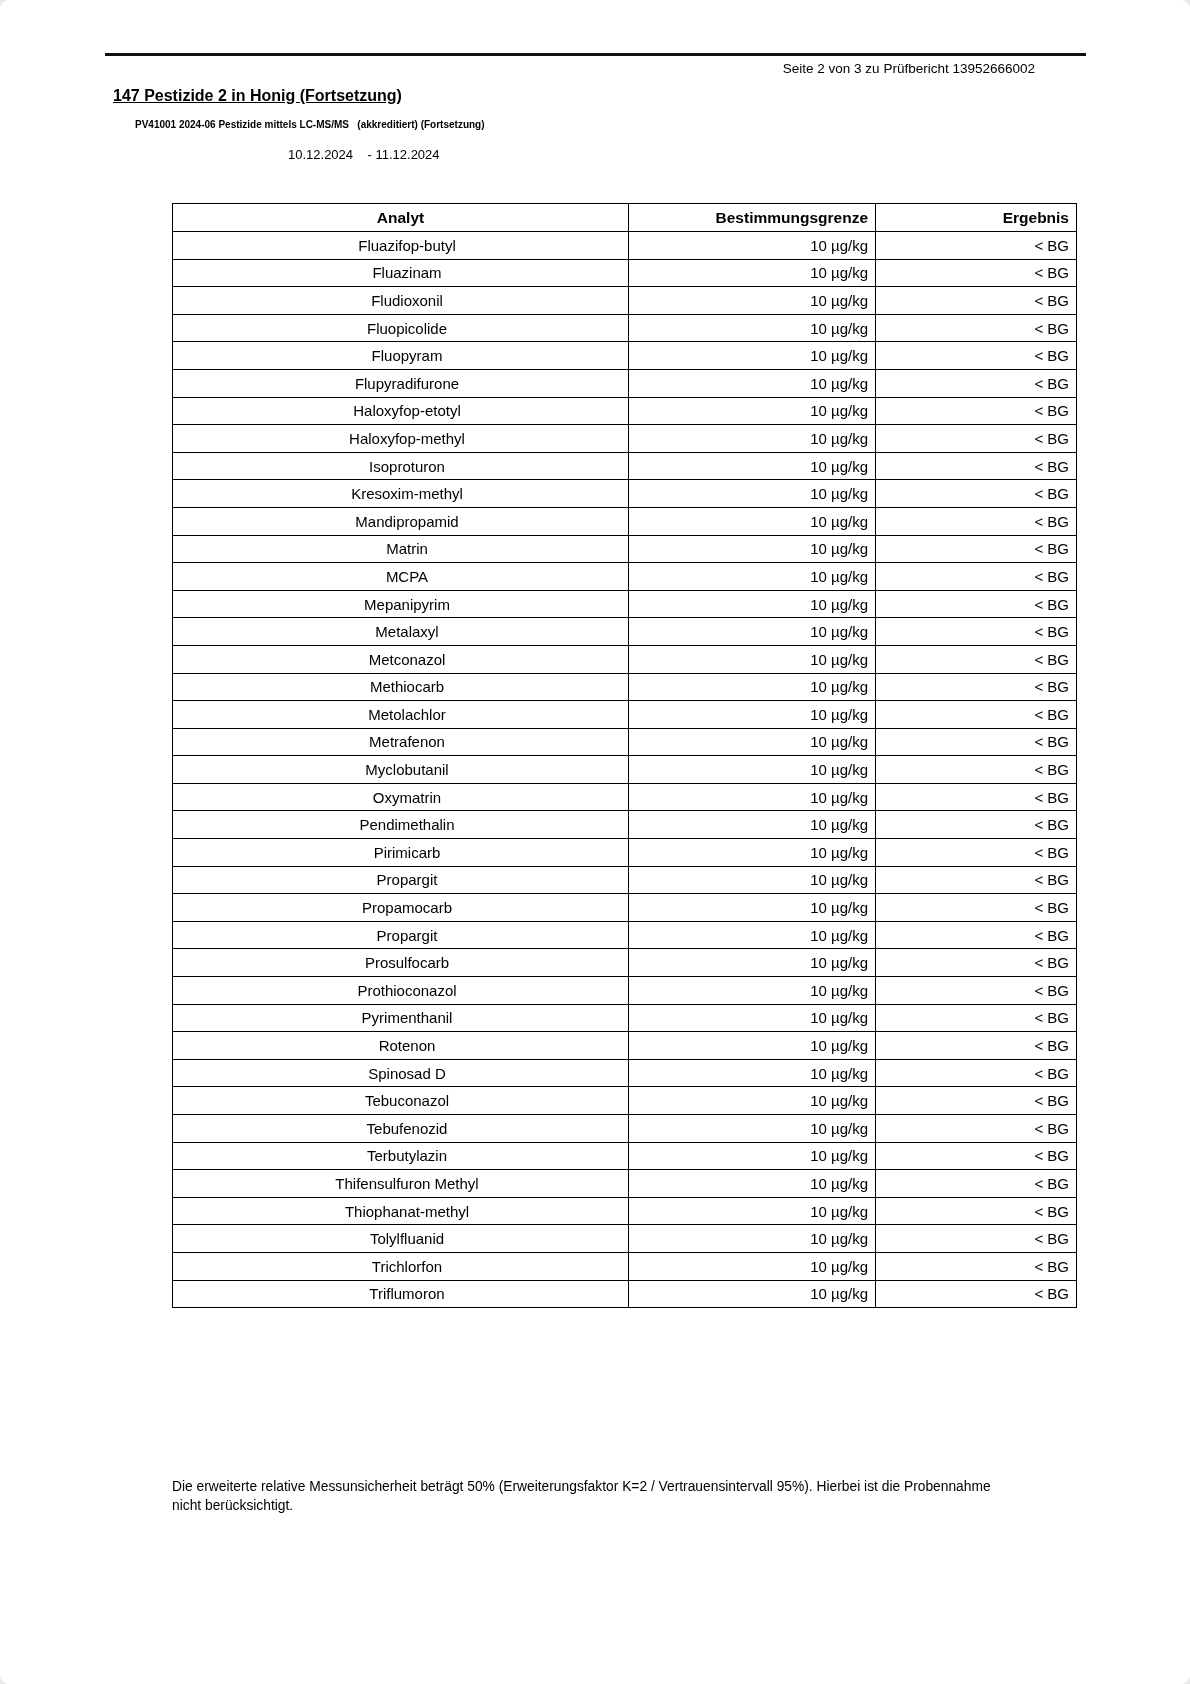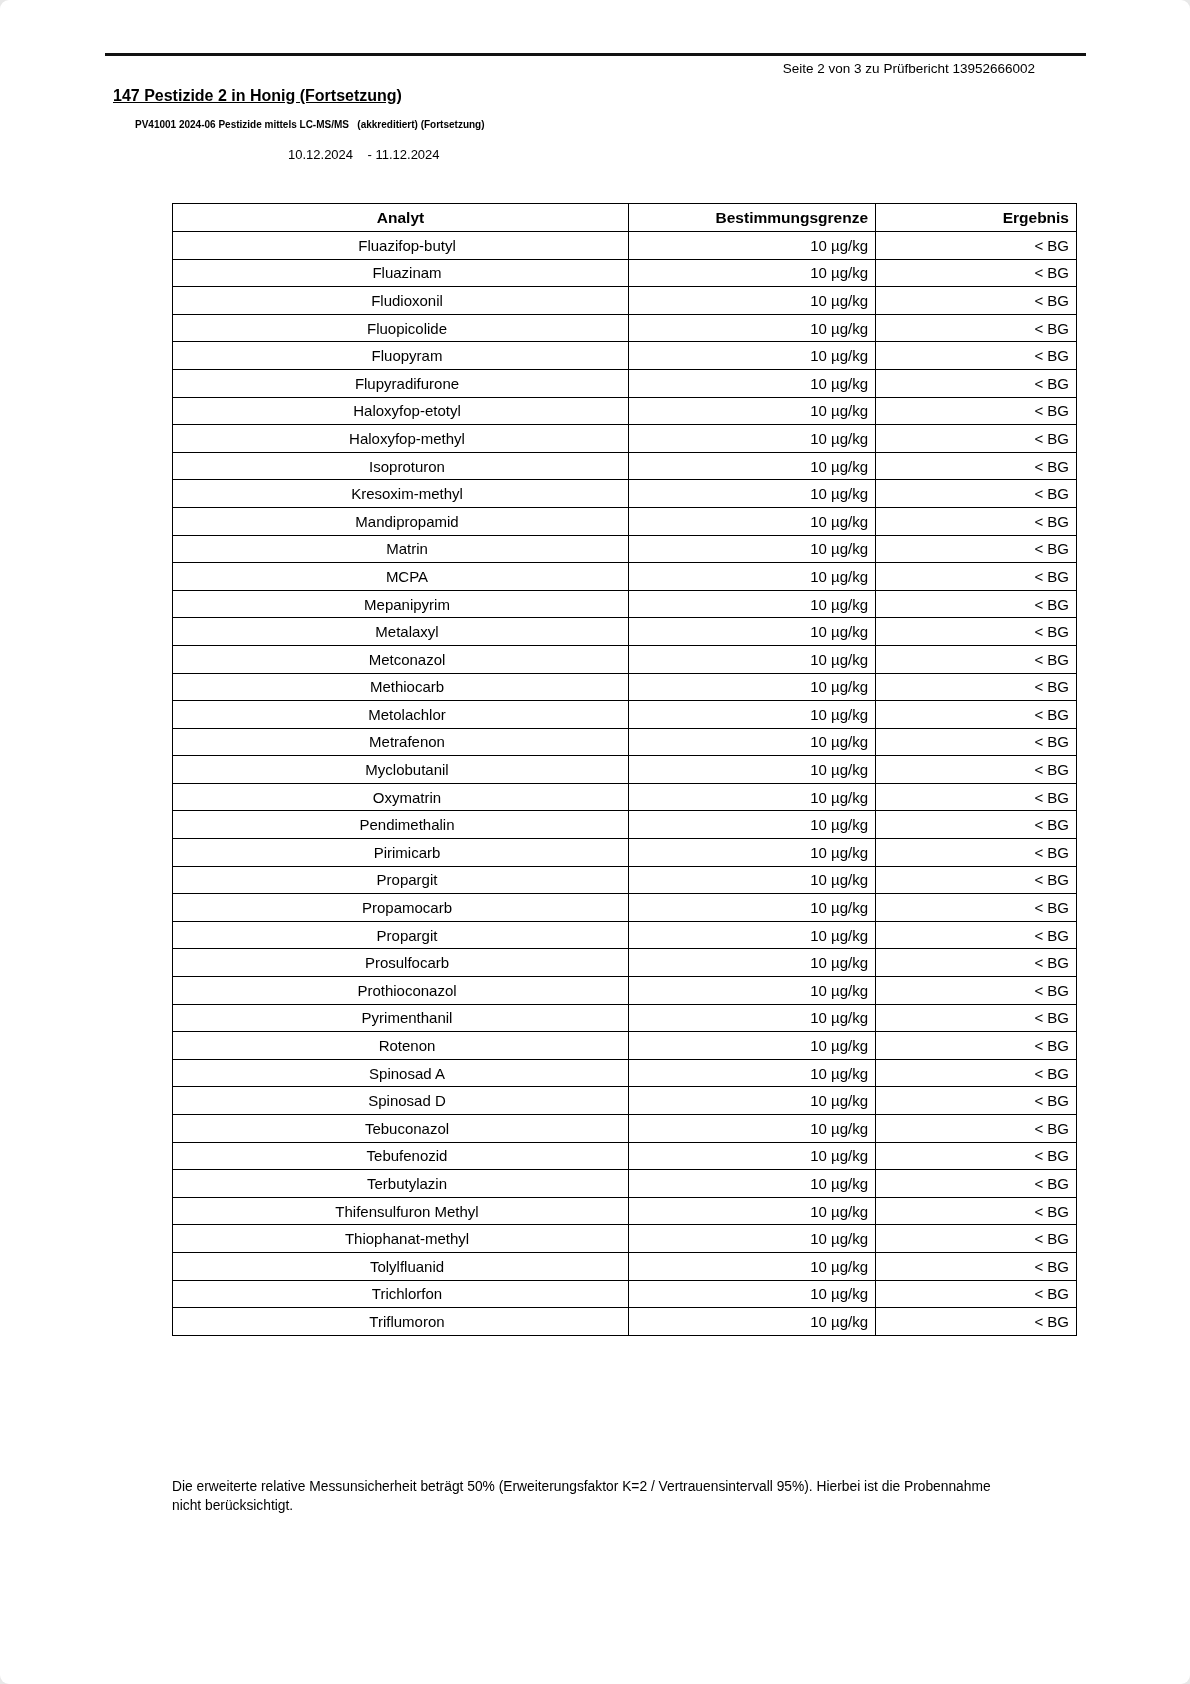--- a/index.html
+++ b/index.html
@@ -260,25 +260,20 @@
           <td class="analyt">Pyrimenthanil</td>
           <td class="limit">10 µg/kg</td>
           <td class="result">&lt; BG</td>
         </tr>
         <tr>
           <td class="analyt">Rotenon</td>
           <td class="limit">10 µg/kg</td>
           <td class="result">&lt; BG</td>
         </tr>
         <tr>
-          <td class="analyt">Spinosad A</td>
-          <td class="limit">10 µg/kg</td>
-          <td class="result">&lt; BG</td>
-        </tr>
-        <tr>
           <td class="analyt">Spinosad D</td>
           <td class="limit">10 µg/kg</td>
           <td class="result">&lt; BG</td>
         </tr>
         <tr>
           <td class="analyt">Tebuconazol</td>
           <td class="limit">10 µg/kg</td>
           <td class="result">&lt; BG</td>
         </tr>
         <tr>

